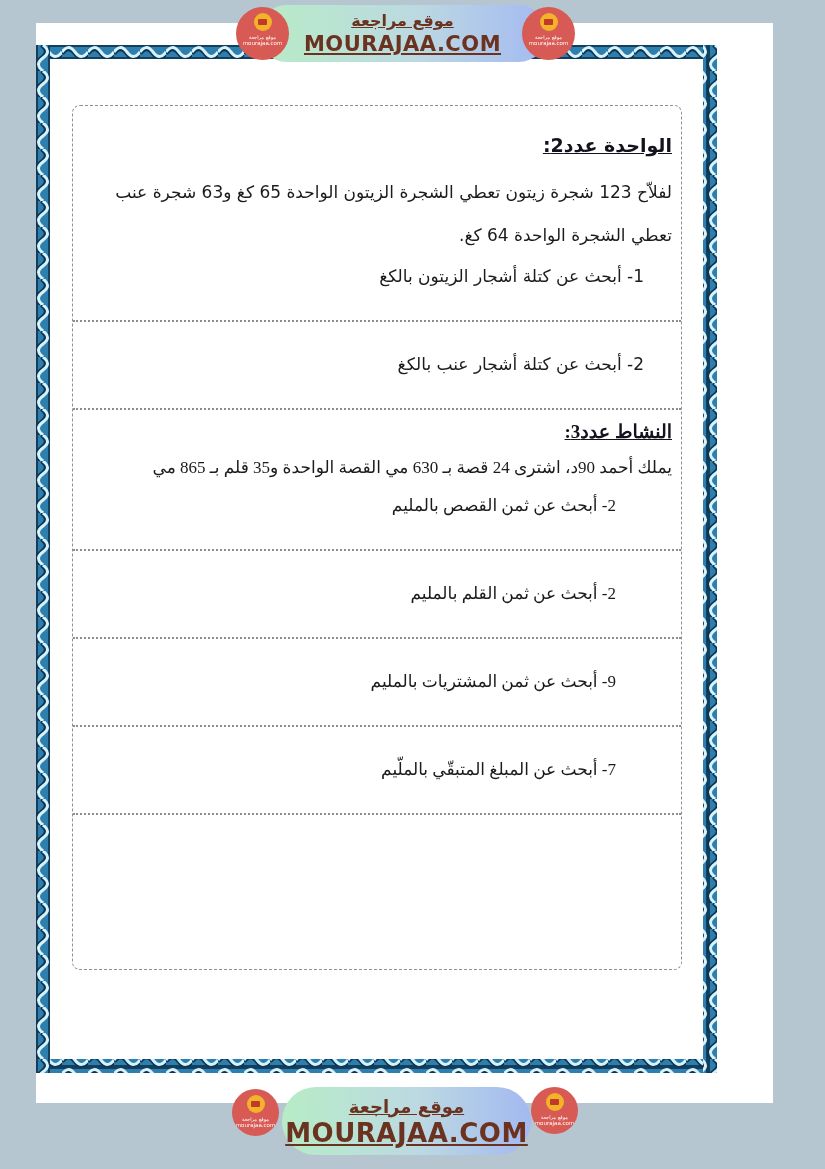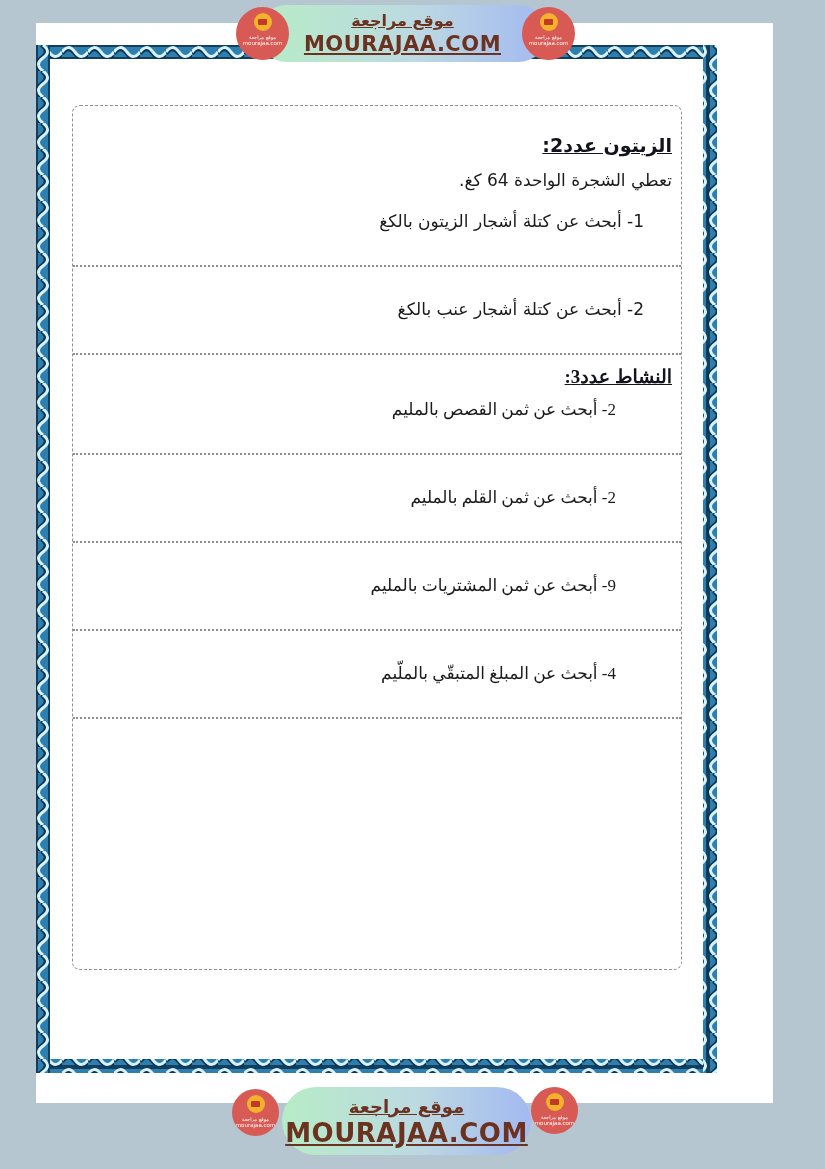--- a/index.html
+++ b/index.html
@@ -80,37 +80,39 @@
   <rect x="0" y="0" width="681" height="14" fill="url(#wavH)"></rect>
   <rect x="0" y="1014" width="681" height="14" fill="url(#wavH)"></rect>
   <rect x="0" y="0" width="14" height="1028" fill="url(#wavV)"></rect>
   <rect x="667" y="0" width="14" height="1028" fill="url(#wavV)"></rect>
 </svg>
 
 <div class="content-box">
   <div class="content">
 
     <section class="activity-2">
-      <h2 class="act-title">الزيتون عدد2:</h2>
+      <h2 class="act-title">الواحدة عدد2:</h2>
+      <div class="intro-line intro-first">لفلاّح 123 شجرة زيتون تعطي الشجرة الزيتون الواحدة 65 كغ و63 شجرة عنب</div>
       <div class="intro-line">تعطي الشجرة الواحدة 64 كغ.</div>
       <div class="qline first indent-a">1- أبحث عن كتلة أشجار الزيتون بالكغ</div>
       <div class="sep"></div>
       <div class="qline indent-a">2- أبحث عن كتلة أشجار عنب بالكغ</div>
       <div class="sep"></div>
     </section>
 
     <section class="activity-3 intro-b">
       <h2 class="act-title">النشاط عدد3:</h2>
+      <div class="intro-line intro-first">يملك أحمد 90د، اشترى 24 قصة بـ 630 مي القصة الواحدة و35 قلم بـ 865 مي</div>
       <div class="qline first indent-b">2- أبحث عن ثمن القصص بالمليم</div>
       <div class="sep"></div>
       <div class="qline indent-b">2- أبحث عن ثمن القلم بالمليم</div>
       <div class="sep"></div>
       <div class="qline indent-b">9- أبحث عن ثمن المشتريات بالمليم</div>
       <div class="sep"></div>
-      <div class="qline indent-b">4- أبحث عن المبلغ المتبقّي بالملّيم</div>
+      <div class="qline indent-b">7- أبحث عن المبلغ المتبقّي بالملّيم</div>
       <div class="sep"></div>
     </section>
 
   </div>
 </div>
 
 <div class="pill pill-top">
   <span class="brand-ar" dir="rtl">موقع مراجعة</span>
   <span class="brand-en">MOURAJAA.COM</span>
 </div>

